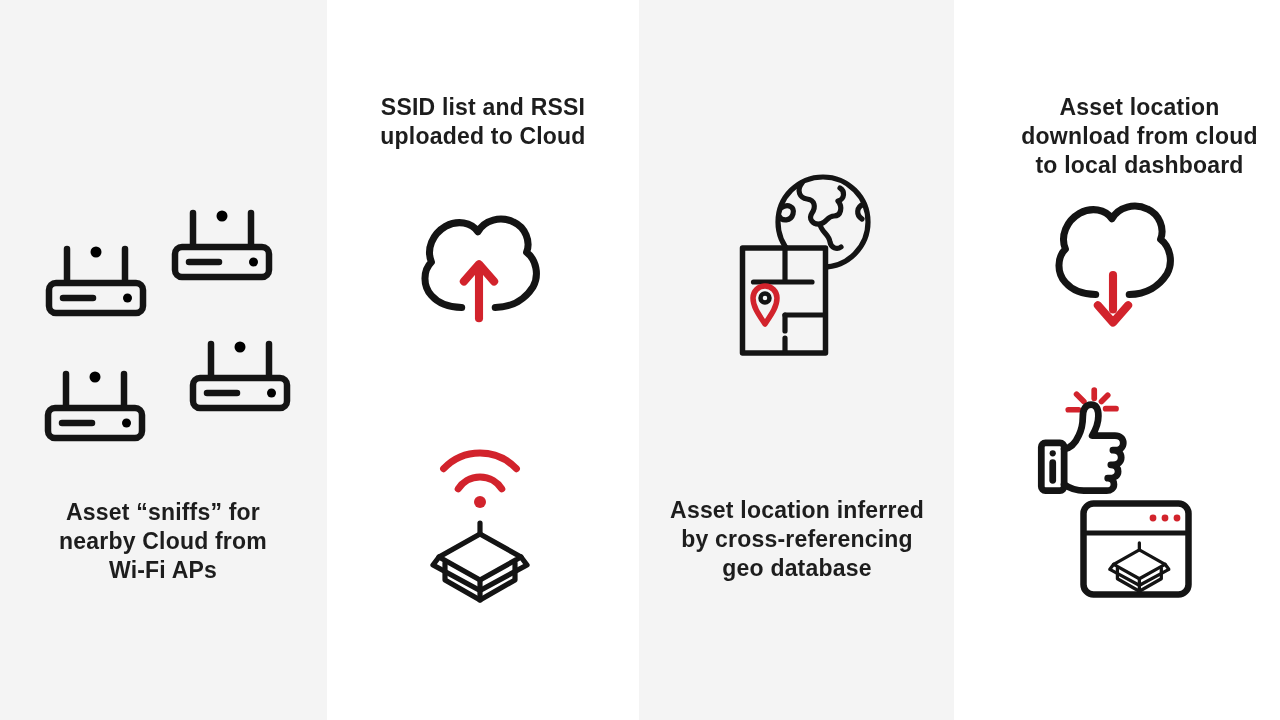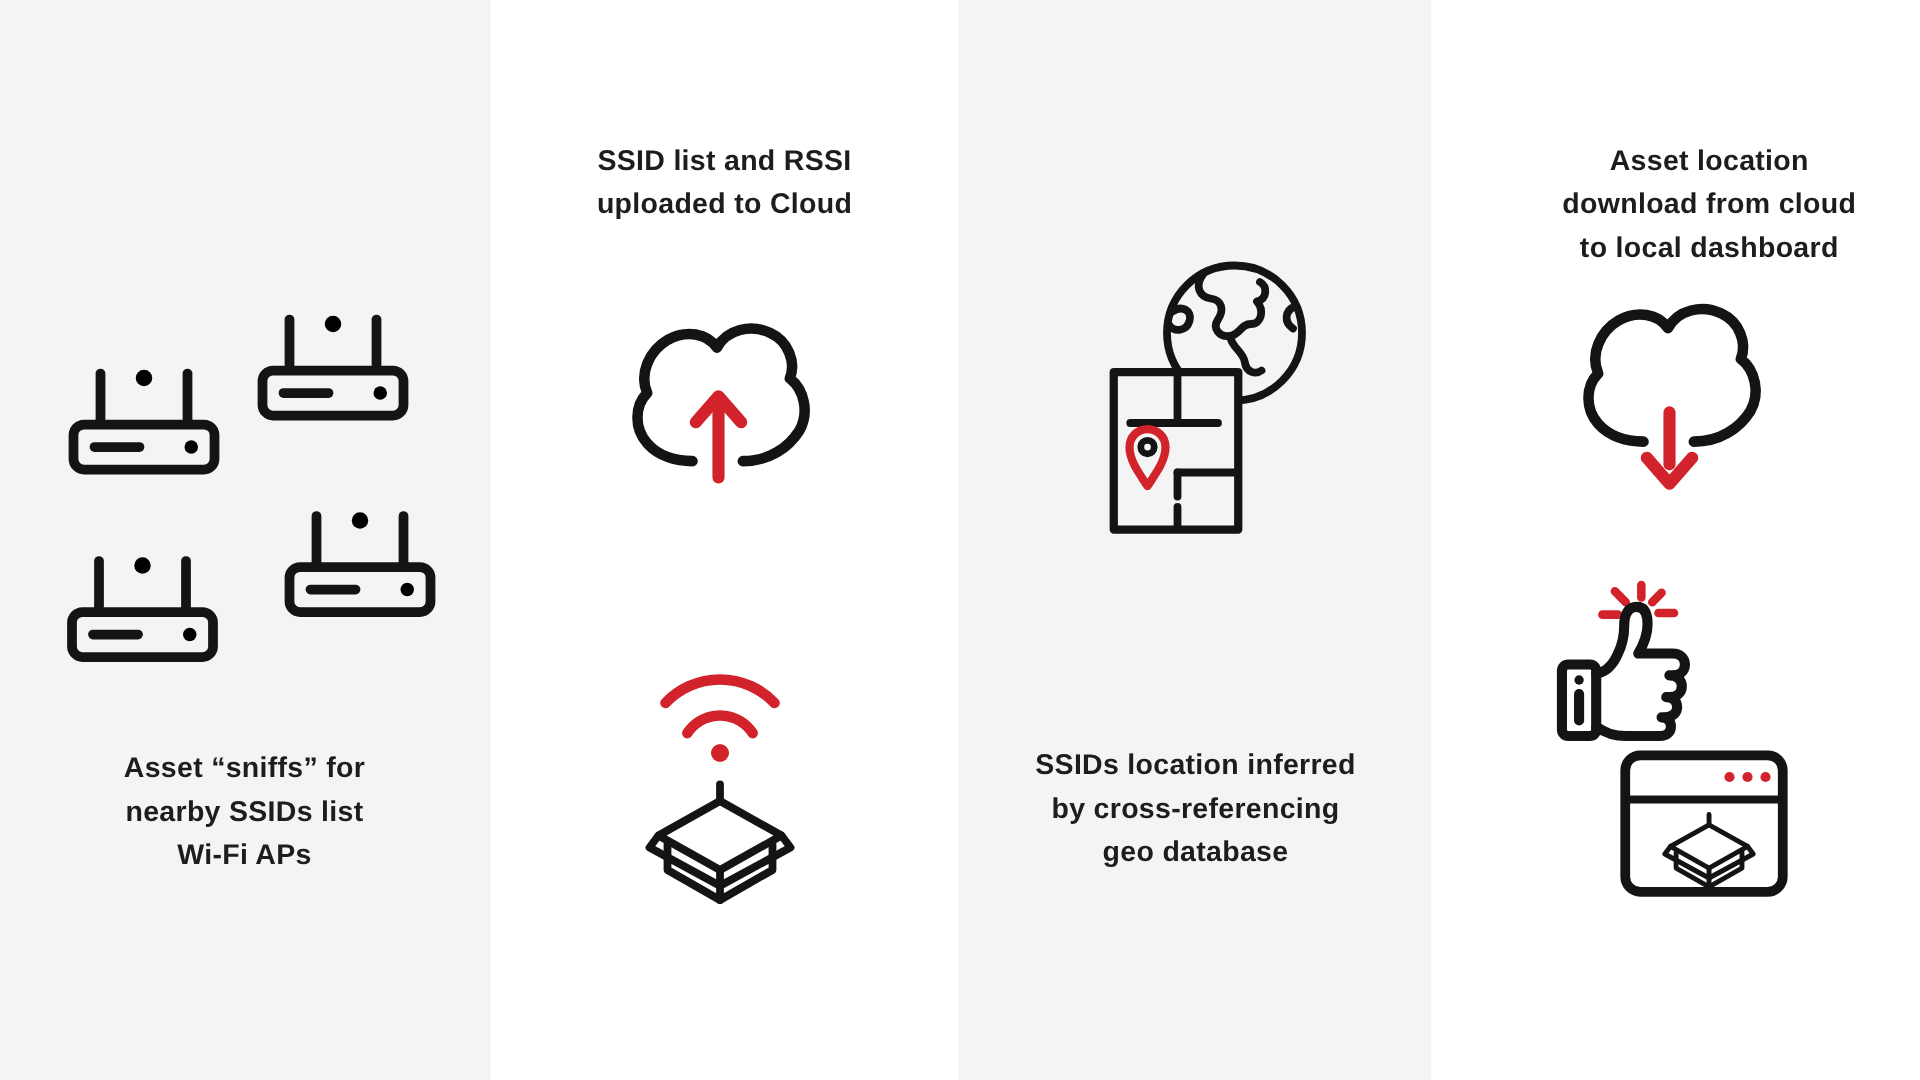--- a/index.html
+++ b/index.html
@@ -18,21 +18,21 @@
   .stage{position:absolute;inset:0;}
   .stripe{position:absolute;top:0;height:720px;background:var(--stripe);}
   .stripe.s1{left:0;width:327px;}
   .stripe.s3{left:639px;width:315px;}
   .abs{position:absolute;}
   .caption{
     position:absolute;
     text-align:center;
     white-space:pre-line;
     font-weight:bold;
-    font-size:19px;
+    font-size:23px;
     line-height:29px;
     letter-spacing:.2px;
     color:var(--text);
   }
   svg{display:block;overflow:visible;}
   .ln{stroke:var(--ink);stroke-width:6.5;fill:none;stroke-linecap:round;stroke-linejoin:round;}
   .ln5{stroke:var(--ink);stroke-width:5.2;fill:none;stroke-linecap:round;stroke-linejoin:round;}
   .red{stroke:var(--accent);fill:none;stroke-linecap:round;stroke-linejoin:round;}
   .redfill{fill:var(--accent);}
   .inkfill{fill:var(--ink);}
@@ -80,21 +80,21 @@
     <svg class="abs router router-black" style="left:167px;top:169px" width="110" height="112" viewBox="0 0 110 112">
         <use href="#sym-router"></use>
       </svg>
     <svg class="abs router router-black" style="left:40px;top:330px" width="110" height="112" viewBox="0 0 110 112">
         <use href="#sym-router"></use>
       </svg>
     <svg class="abs router router-red" style="left:185px;top:300px" width="110" height="112" viewBox="0 0 110 112">
         <use href="#sym-router"></use>
       </svg>
     <div class="caption" style="left:13px;top:498px;width:300px">Asset “sniffs” for
-nearby SSIDs list
+nearby Cloud from
 Wi-Fi APs</div>
   </div>
 
   <div>
     <div class="caption" style="left:337px;top:93px;width:292px">SSID list and RSSI
 uploaded to Cloud</div>
     <svg class="abs" style="left:412px;top:208px" width="134" height="134" viewBox="0 0 124 124">
       <use href="#sym-cloud"></use>
       <path class="red" stroke-width="7.5" d="M62 56 V102"></path>
       <path class="red" stroke-width="7.5" d="M48 68 L62 52 L76 68"></path>
@@ -124,21 +124,21 @@
         <path class="ln5" stroke-width="5" d="M20.5 110 H79"></path>
         <path class="ln5" stroke-width="5" d="M52 143 H91"></path>
         <path class="ln5" stroke-width="5" d="M52 143 V159"></path>
         <path class="ln5" stroke-width="5" d="M52 166 V180"></path>
       </g>
       <g>
         <path class="red" stroke-width="5.5" d="M32 152 C26 143 20 135 20 126 A12 12 0 1 1 44 126 C44 135 38 143 32 152 Z"></path>
         <circle cx="32" cy="126" r="4.5" fill="var(--stripe)" stroke="var(--ink)" stroke-width="4.5"></circle>
       </g>
     </svg>
-    <div class="caption" style="left:649px;top:496px;width:296px">SSIDs location inferred
+    <div class="caption" style="left:649px;top:496px;width:296px">Asset location inferred
 by cross-referencing
 geo database</div>
   </div>
 
   <div>
     <div class="caption" style="left:986px;top:93px;width:307px">Asset location
 download from cloud
 to local dashboard</div>
     <svg class="abs" style="left:1046px;top:195px" width="134" height="134" viewBox="0 0 124 124">
       <use href="#sym-cloud"></use>

